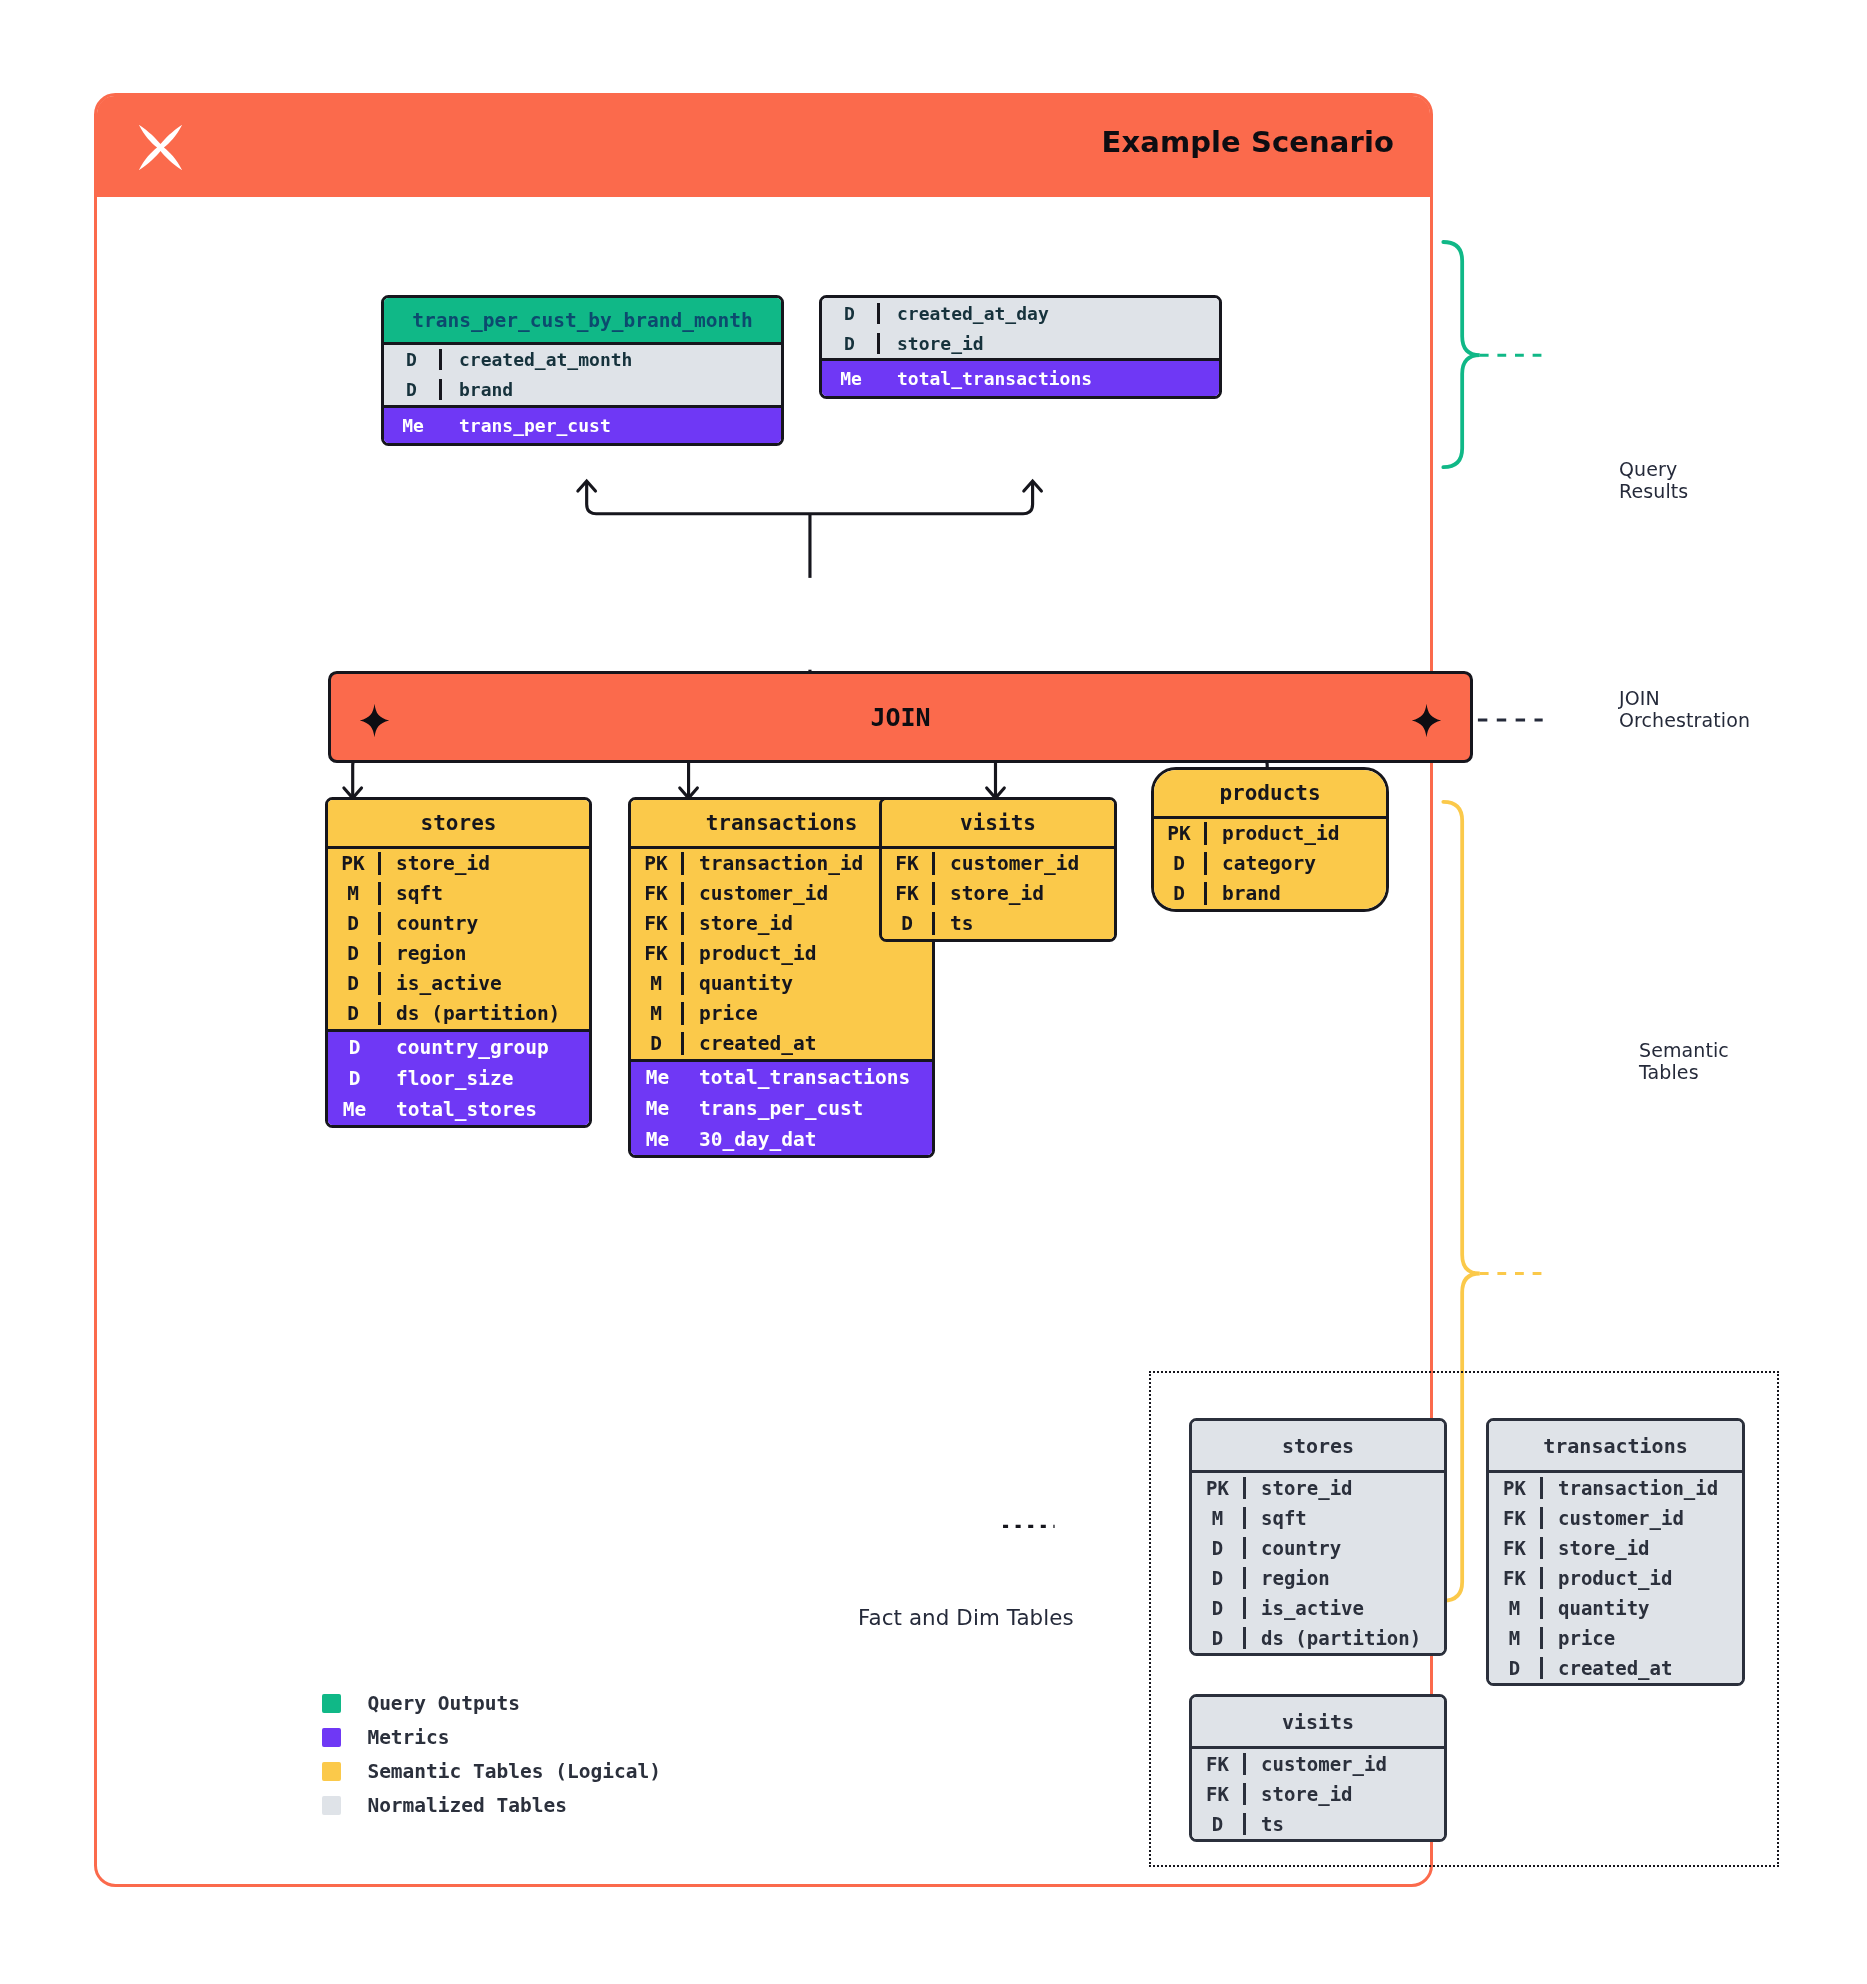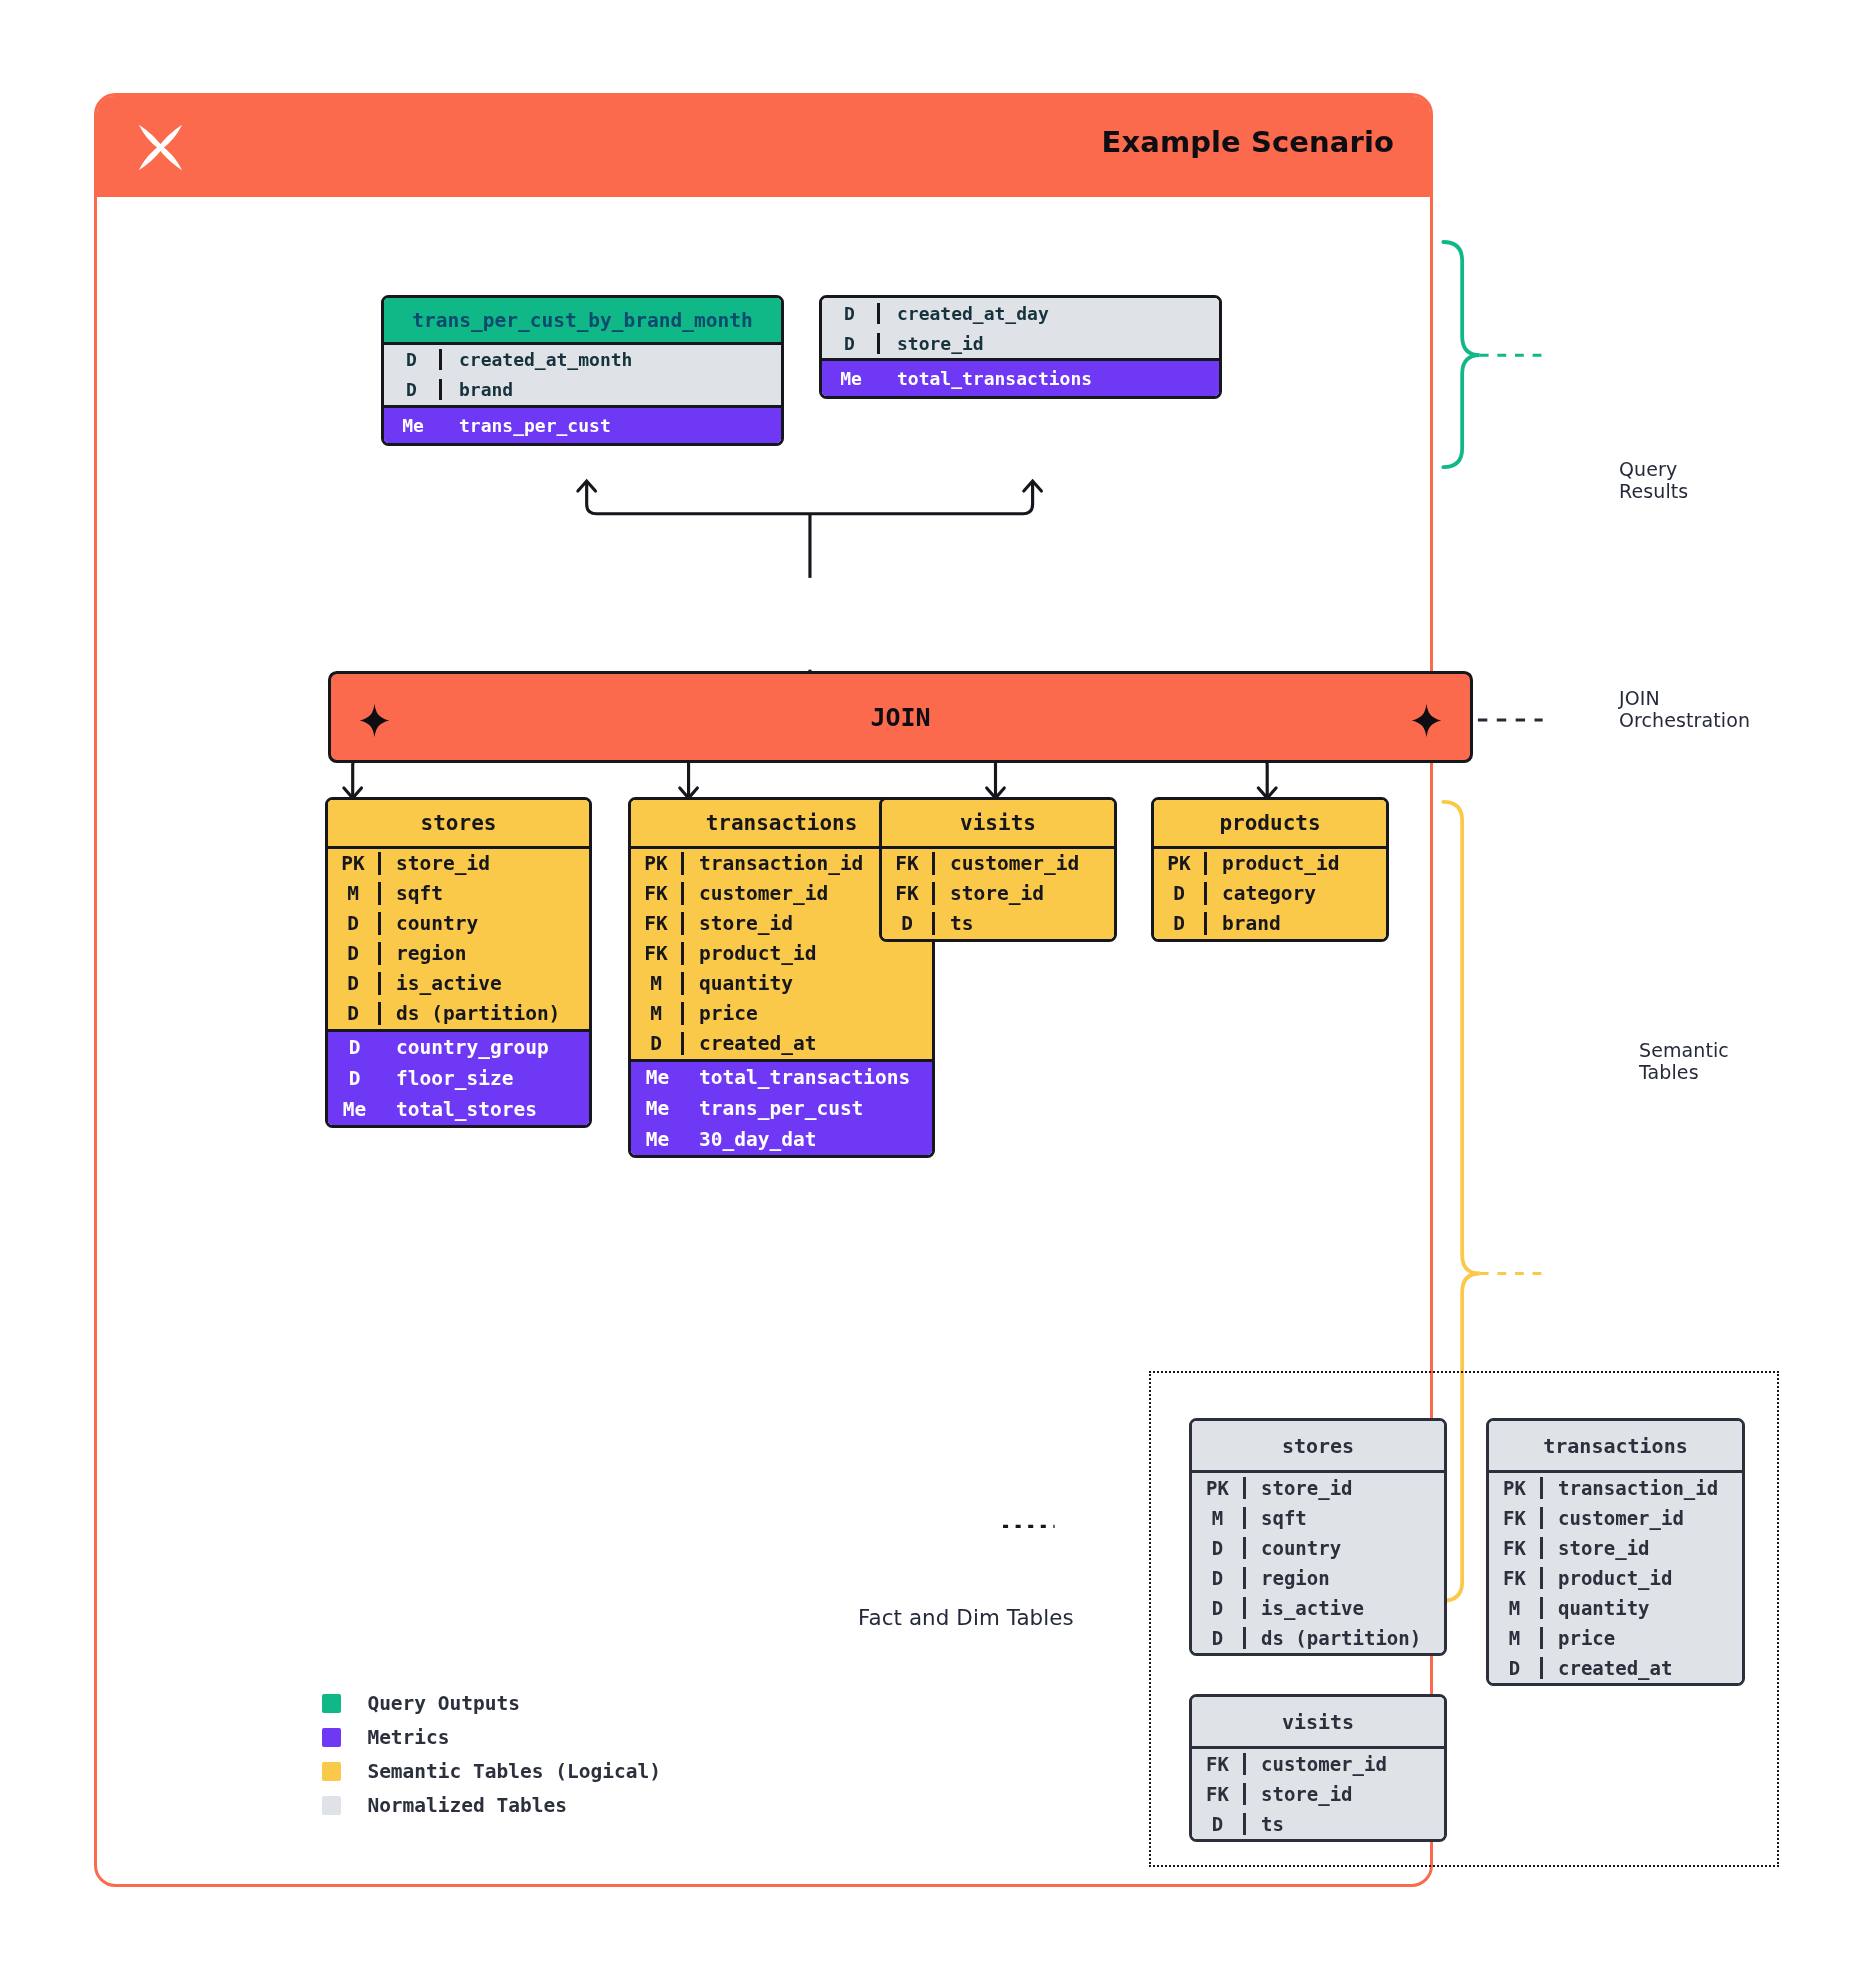--- a/index.html
+++ b/index.html
@@ -321,21 +321,21 @@
           <span class="k">FK</span>
           <span class="v">store_id</span>
         </div>
       <div class="row">
           <span class="k">D</span>
           <span class="v">ts</span>
         </div>
     </div>
   </div>
 
-  <div class="tbl s" style="left:1054px;top:701px;width:238px;">
+  <div class="tbl s" style="left:1054px;top:671px;width:238px;border-radius:25px;">
     <div class="thead">products</div>
     <div class="sect body">
       <div class="row">
           <span class="k">PK</span>
           <span class="v">product_id</span>
         </div>
       <div class="row">
           <span class="k">D</span>
           <span class="v">category</span>
         </div>

